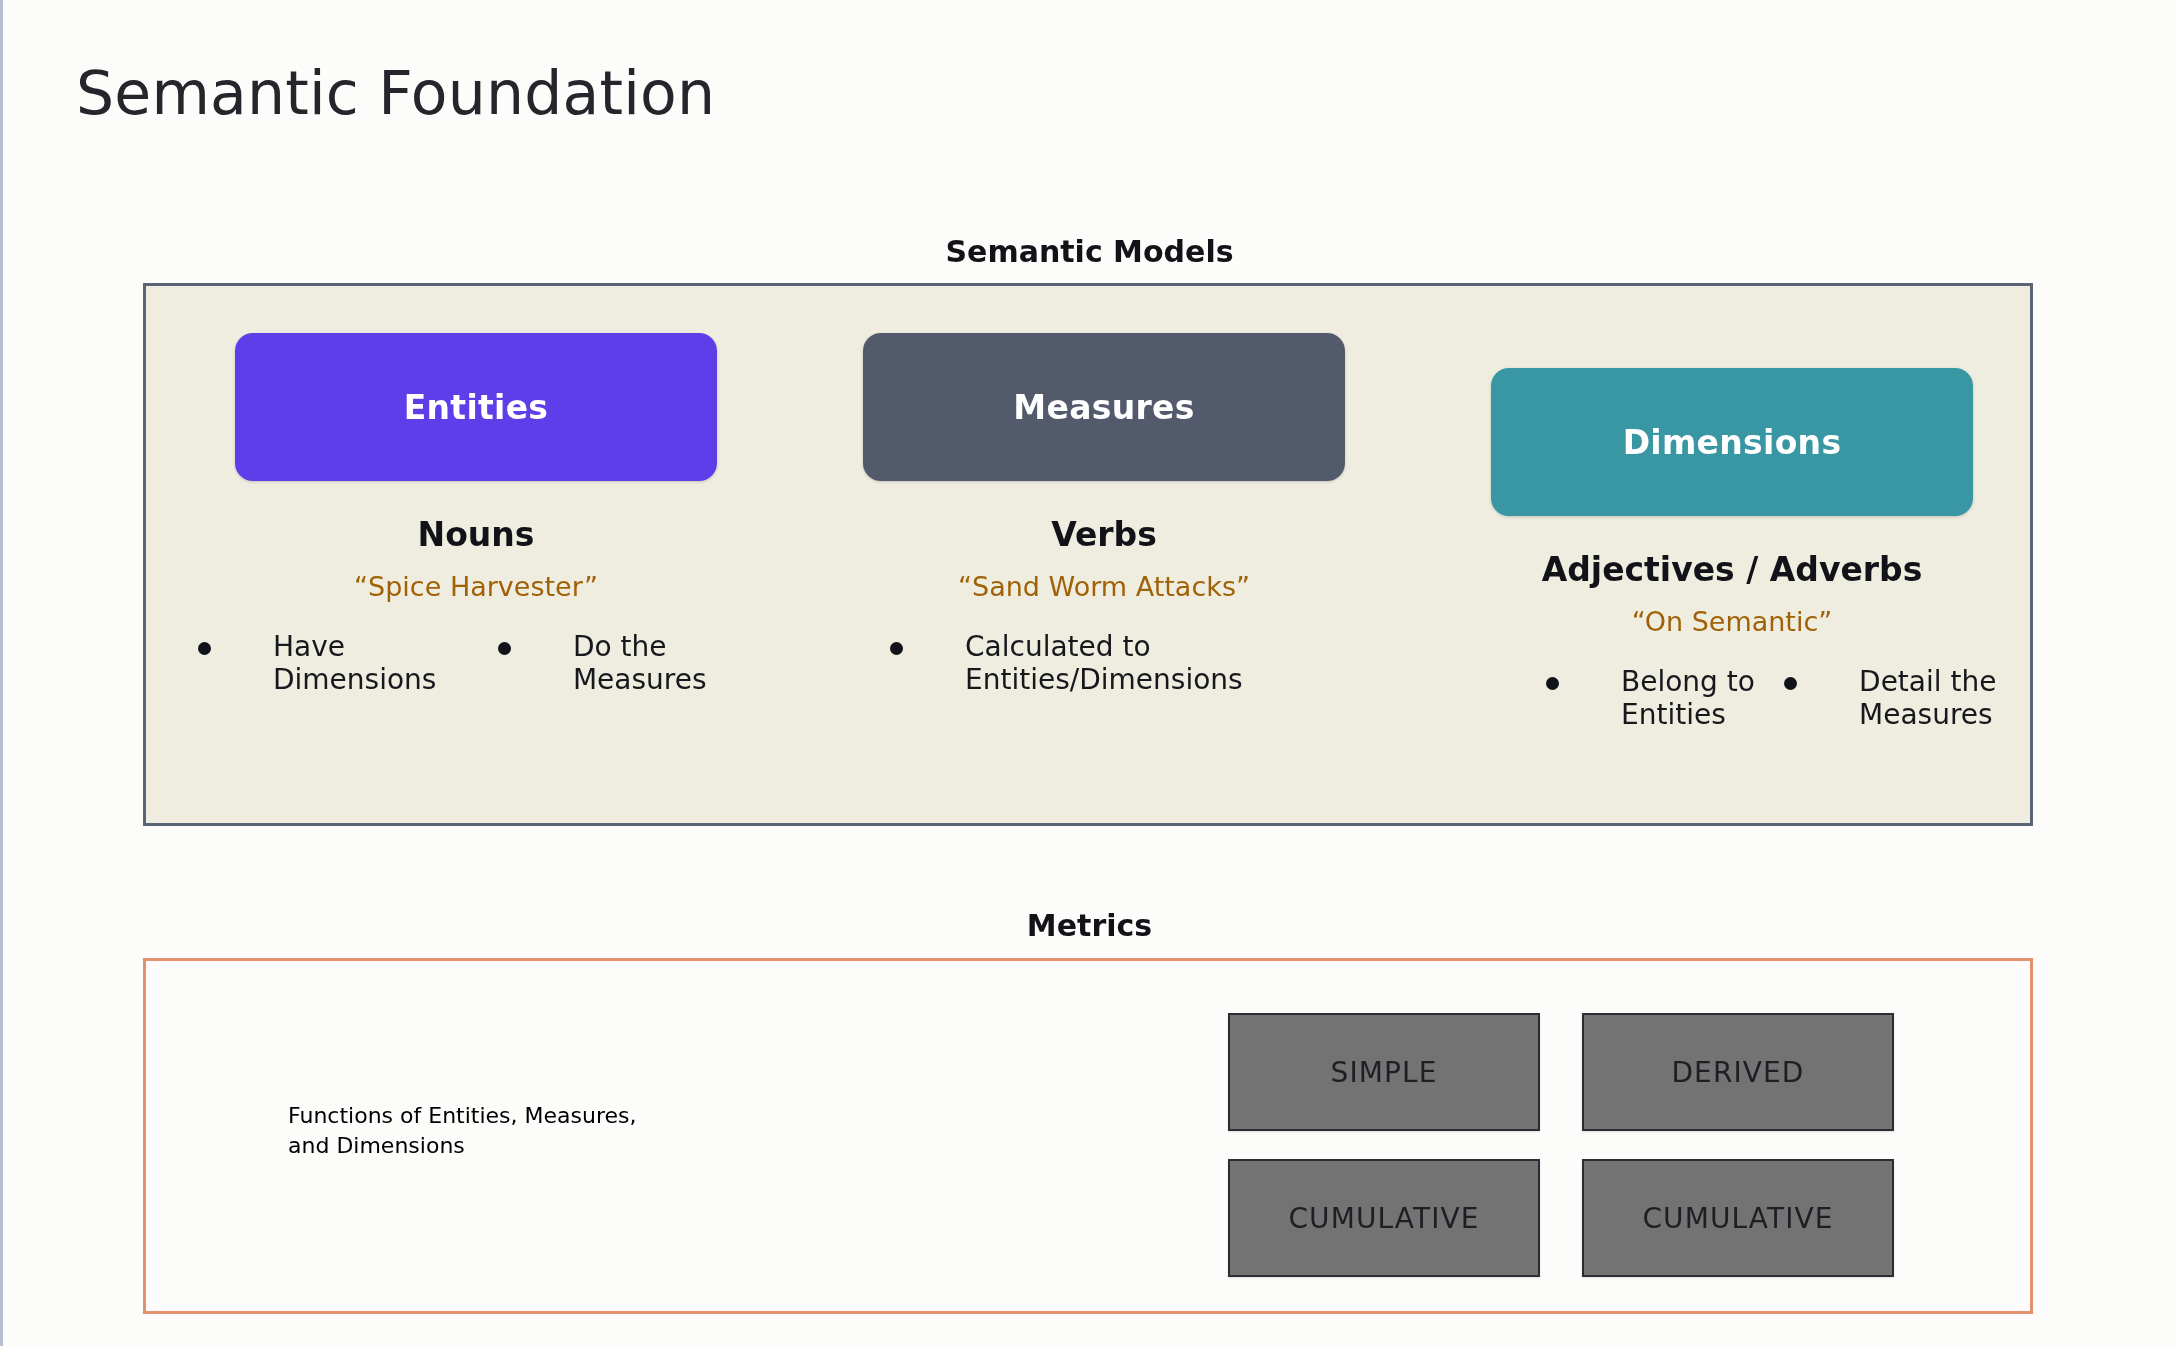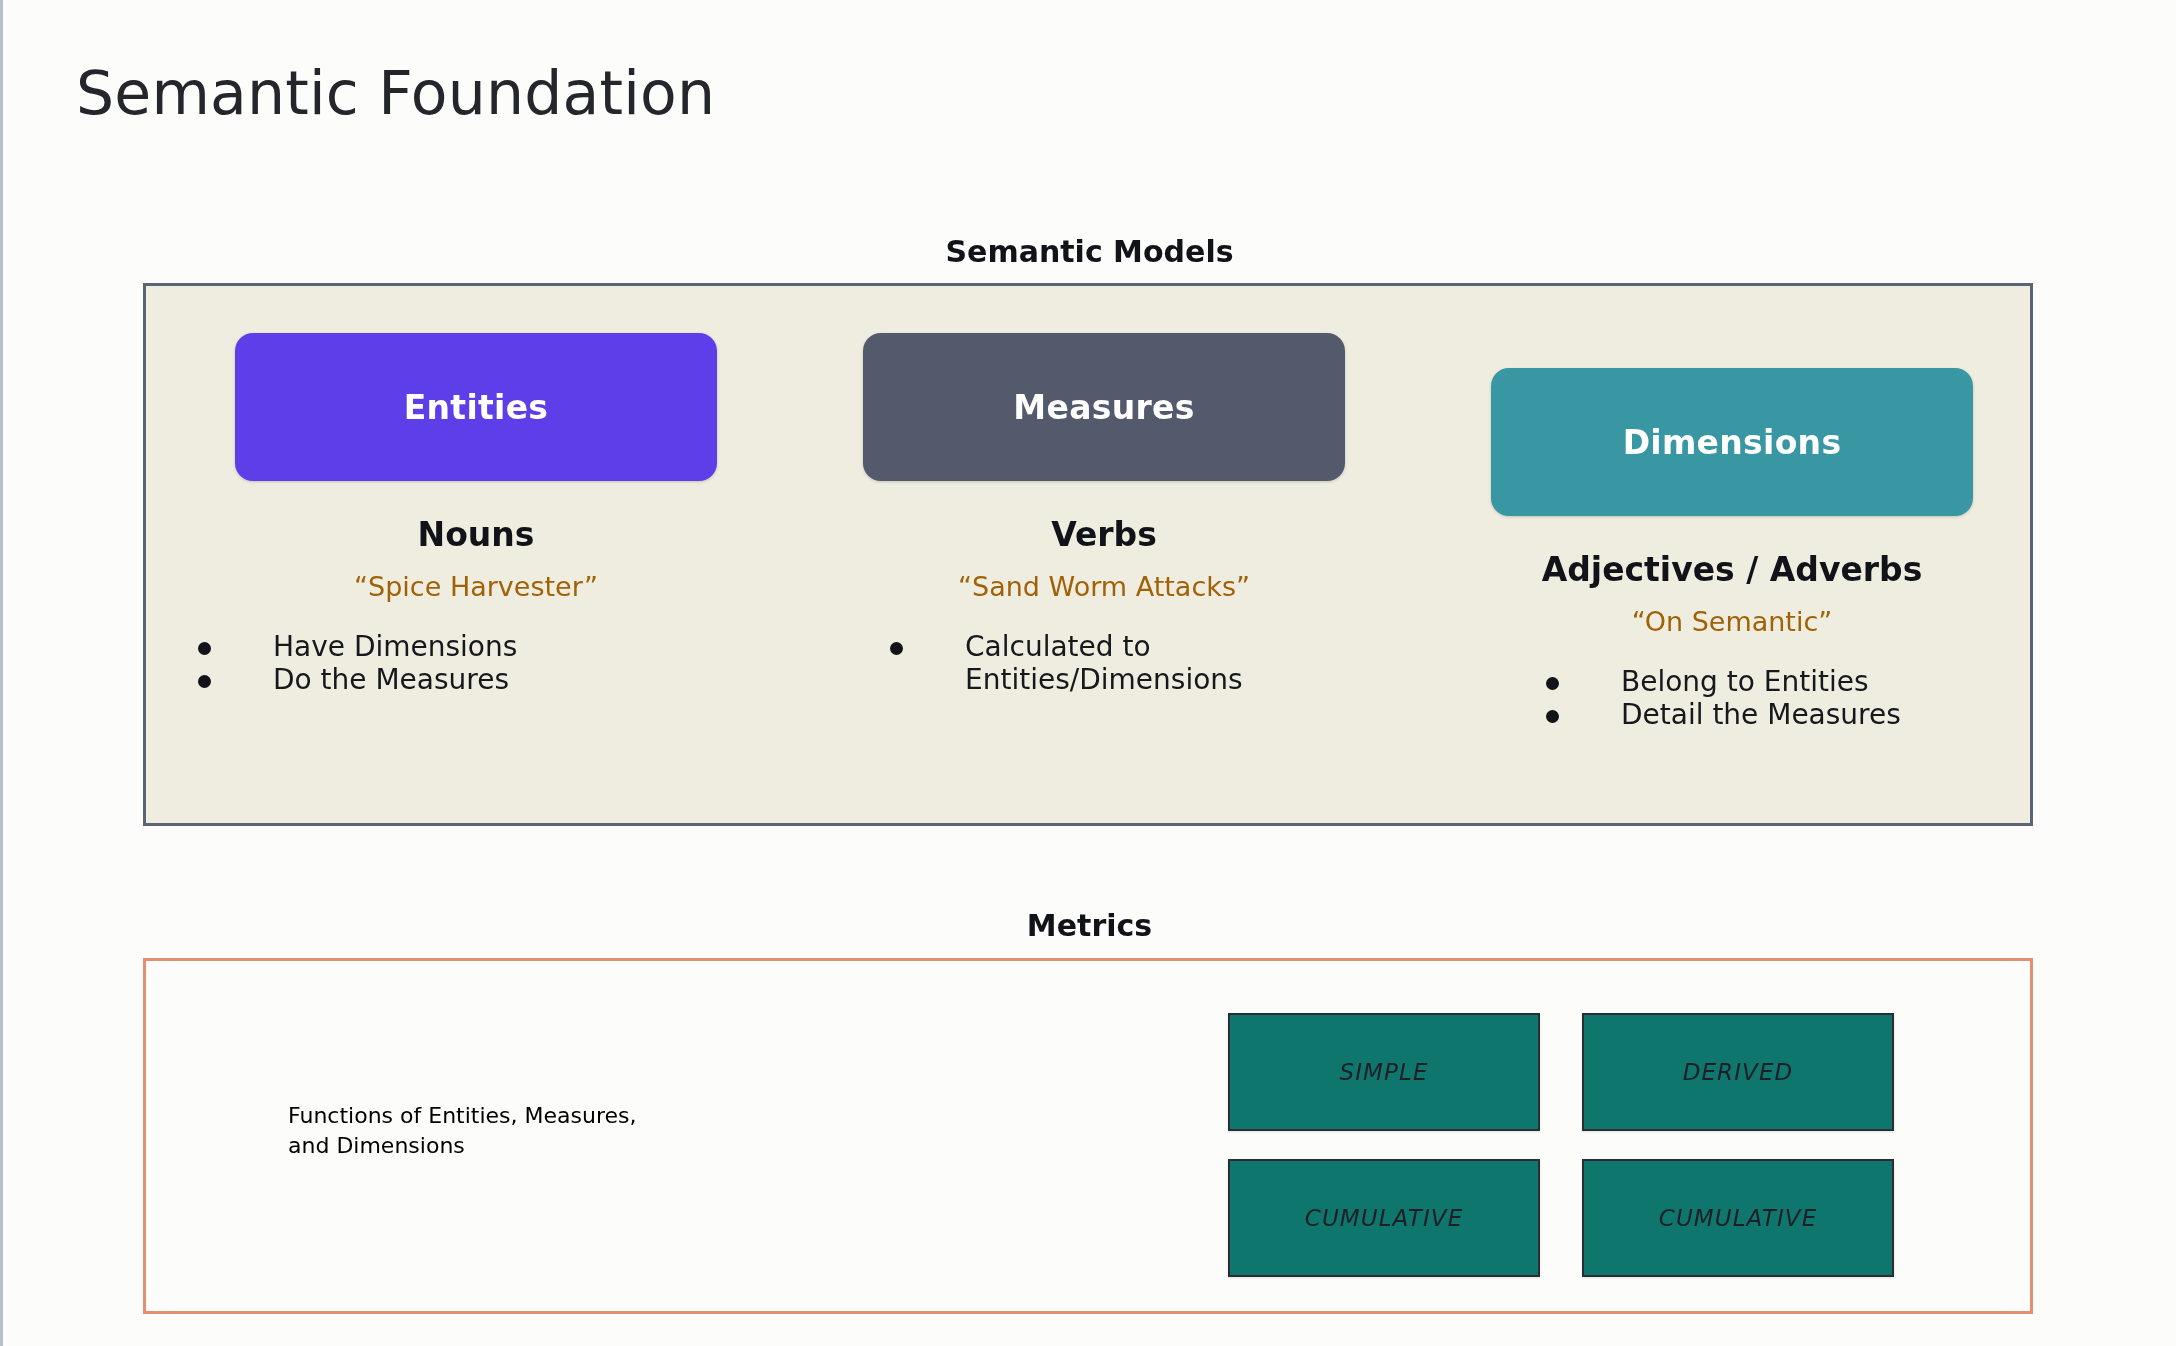--- a/index.html
+++ b/index.html
@@ -104,21 +104,21 @@
     color: #a16207;
     white-space: nowrap;
   }
   .sm-bullets {
     margin: 0;
     padding: 0;
     list-style: none;
     margin-top: 28px;
     width: 100%;
     display: flex;
-    flex-direction: column;
+    flex-direction: row;
     align-items: flex-start;
     padding-left: 42px;
     box-sizing: border-box;
   }
   .sm-bullets.offset-a { padding-left: 36px; }
   .sm-bullets.offset-b { padding-left: 100px; }
   .sm-bullets.offset-c { padding-left: 128px; }
   .sm-bullet {
     display: flex;
     flex-direction: row;
@@ -173,30 +173,29 @@
     left: 1082px;
     top: 52px;
     display: grid;
     grid-template-columns: 312px 312px;
     grid-template-rows: 118px 118px;
     column-gap: 42px;
     row-gap: 28px;
   }
   .met-box {
     border: 2px solid #2a2d33;
-    background: #0f766e;
+    background: #737373;
     display: flex;
     align-items: center;
     justify-content: center;
-    font-size: 23px;
+    font-size: 28px;
     color: #1d1f24;
     letter-spacing: 1.1px;
     box-sizing: border-box;
     box-shadow: 0 1px 2px rgba(0,0,0,0.12);
-    font-style: italic;
   }
 </style>
 </head>
 <body>
 
 <div class="edge-line-left"></div>
 
 <div class="slide">
 
   <div class="page-title">Semantic Foundation</div>

